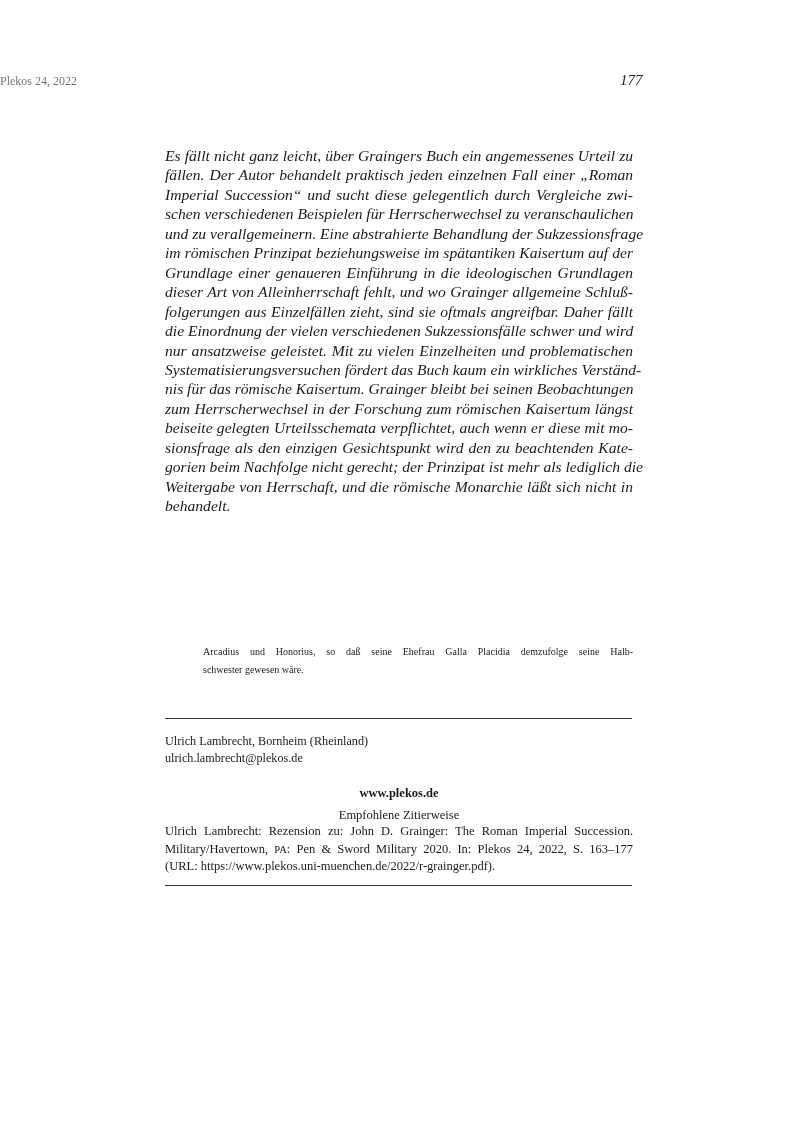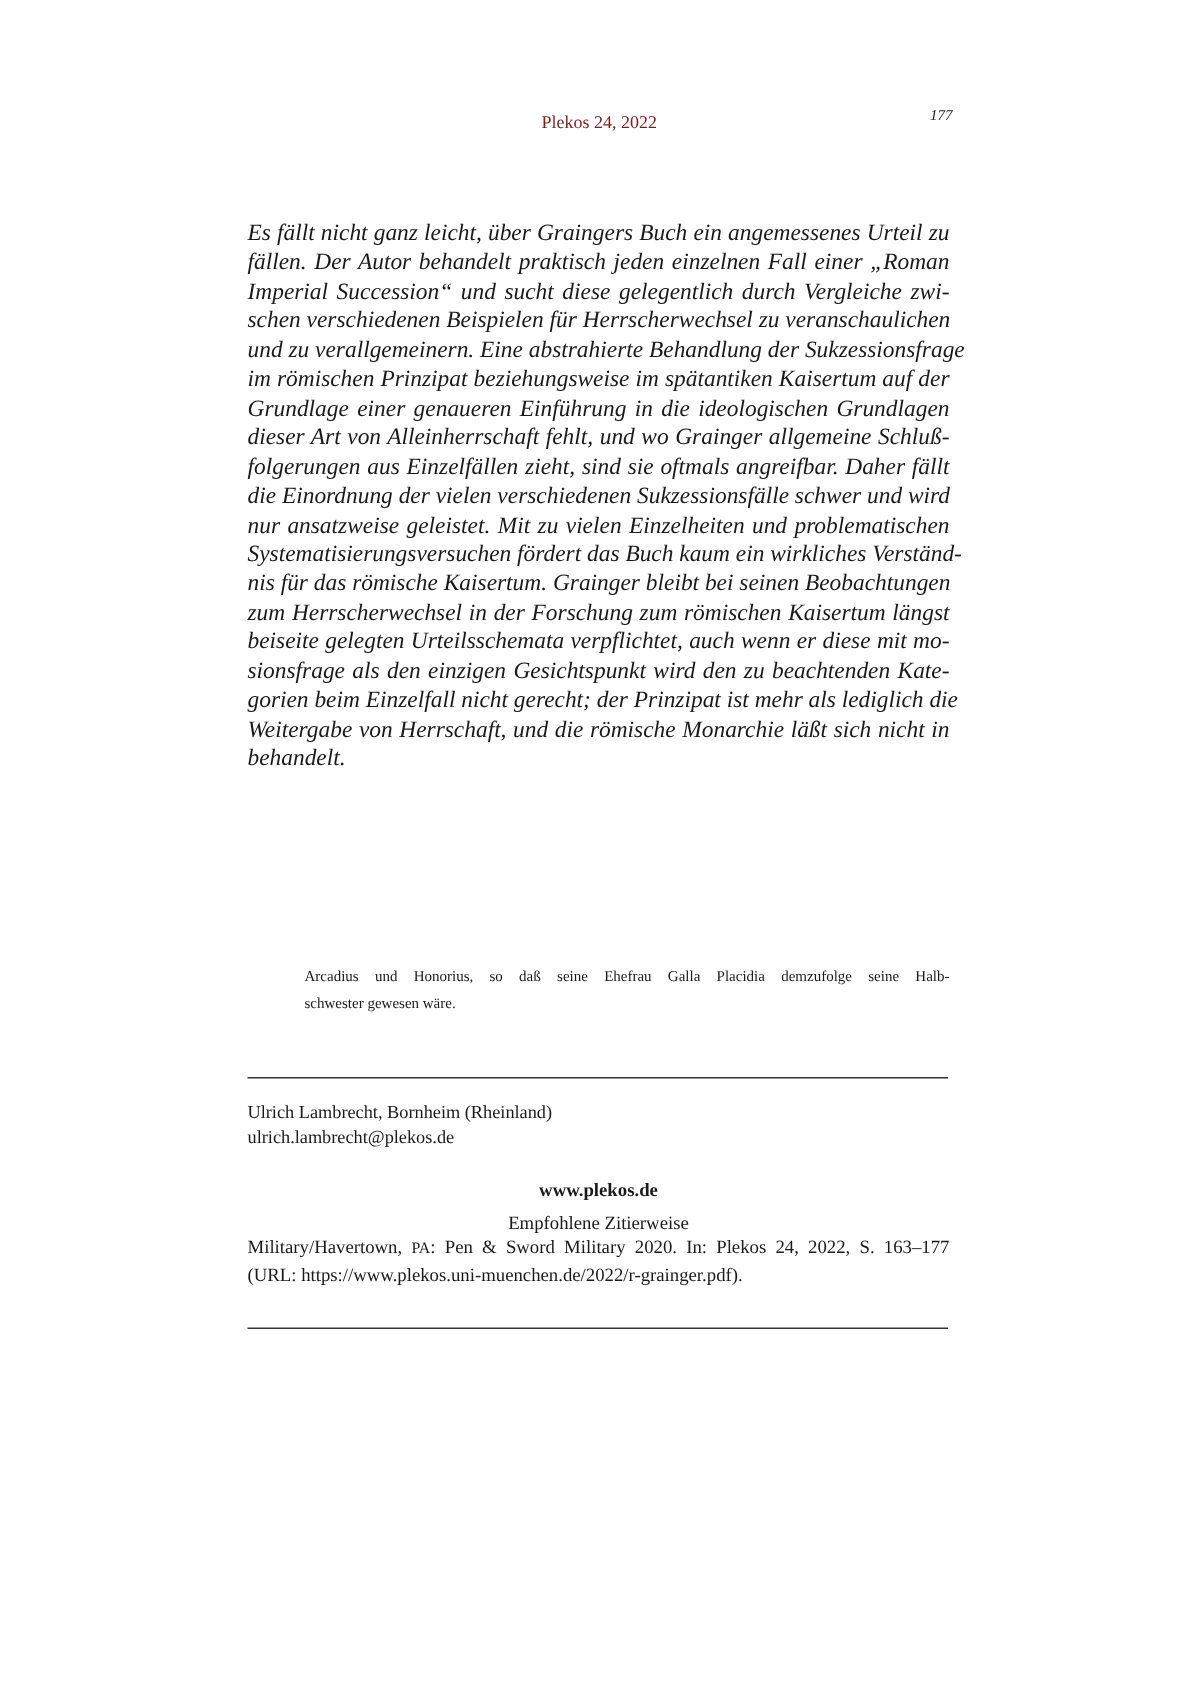--- a/index.html
+++ b/index.html
@@ -2,24 +2,24 @@
 <html><head>
 <meta charset="utf-8">
 <style>
   html, body { margin: 0; padding: 0; background: #ffffff; }
   body {
     width: 799px; height: 1131px; position: relative; overflow: hidden;
     font-family: "Liberation Serif", "DejaVu Serif", serif; color: #1a1a1a;
   }
   .running-head {
     position: absolute; top: 74px; left: 0; width: 799px;
-    text-align: center; font-size: 12px; color: #7f1d1d;
+    text-align: left; font-size: 12px; color: #737373;
   }
   .page-number {
-    position: absolute; top: 72px; left: 620px; font-size: 10px; color: #222; font-style: italic;
+    position: absolute; top: 72px; left: 620px; font-size: 15px; color: #222; font-style: italic;
   }
   .body-text {
     position: absolute; top: 146px; left: 165px; width: 468px;
     font-size: 15.6px; line-height: 19.45px; text-align: justify; font-style: italic;
   }
   .body-text .line { display: block; text-align: justify; text-align-last: justify; white-space: nowrap; }
   .body-text .line.last { text-align-last: left; }
   .footnote {
     position: absolute; top: 643px; left: 203px; width: 430px;
     font-size: 10px; line-height: 17.5px;
@@ -68,38 +68,39 @@
   <span class="line">Grundlage einer genaueren Einführung in die ideologischen Grundlagen</span>
   <span class="line">dieser Art von Alleinherrschaft fehlt, und wo Grainger allgemeine Schluß-</span>
   <span class="line">folgerungen aus Einzelfällen zieht, sind sie oftmals angreifbar. Daher fällt</span>
   <span class="line">die Einordnung der vielen verschiedenen Sukzessionsfälle schwer und wird</span>
   <span class="line">nur ansatzweise geleistet. Mit zu vielen Einzelheiten und problematischen</span>
   <span class="line">Systematisierungsversuchen fördert das Buch kaum ein wirkliches Verständ-</span>
   <span class="line">nis für das römische Kaisertum. Grainger bleibt bei seinen Beobachtungen</span>
   <span class="line">zum Herrscherwechsel in der Forschung zum römischen Kaisertum längst</span>
   <span class="line">beiseite gelegten Urteilsschemata verpflichtet, auch wenn er diese mit mo-</span>
   <span class="line">sionsfrage als den einzigen Gesichtspunkt wird den zu beachtenden Kate-</span>
-  <span class="line">gorien beim Einzelfall nicht gerecht; der Prinzipat ist mehr als lediglich die</span>
+  <span class="line">gorien beim Nachfolge nicht gerecht; der Prinzipat ist mehr als lediglich die</span>
   <span class="line">Weitergabe von Herrschaft, und die römische Monarchie läßt sich nicht in</span>
   <span class="line last">behandelt.</span>
 </div>
 
 <div class="footnote">
   <span class="line">Arcadius und Honorius, so daß seine Ehefrau Galla Placidia demzufolge seine Halb-</span>
   <span class="line last">schwester gewesen wäre.</span>
 </div>
 
 <div class="rule top"></div>
 
 <div class="author-block">
   <div>Ulrich Lambrecht, Bornheim (Rheinland)</div>
   <div>ulrich.lambrecht@plekos.de</div>
 </div>
 
 <div class="site">www.plekos.de</div>
 <div class="cite-heading">Empfohlene Zitierweise</div>
 
 <div class="citation">
+  <span class="line">Ulrich Lambrecht: Rezension zu: John D. Grainger: The Roman Imperial Succession.</span>
   <span class="line"><span>Military/Havertown, </span><span class="sc">PA</span><span>: Pen &amp; Sword Military 2020. In: Plekos 24, 2022, S. 163–177</span></span>
   <span class="line last">(URL: https://www.plekos.uni-muenchen.de/2022/r-grainger.pdf).</span>
 </div>
 
 <div class="rule bottom"></div>
 
 </body></html>

